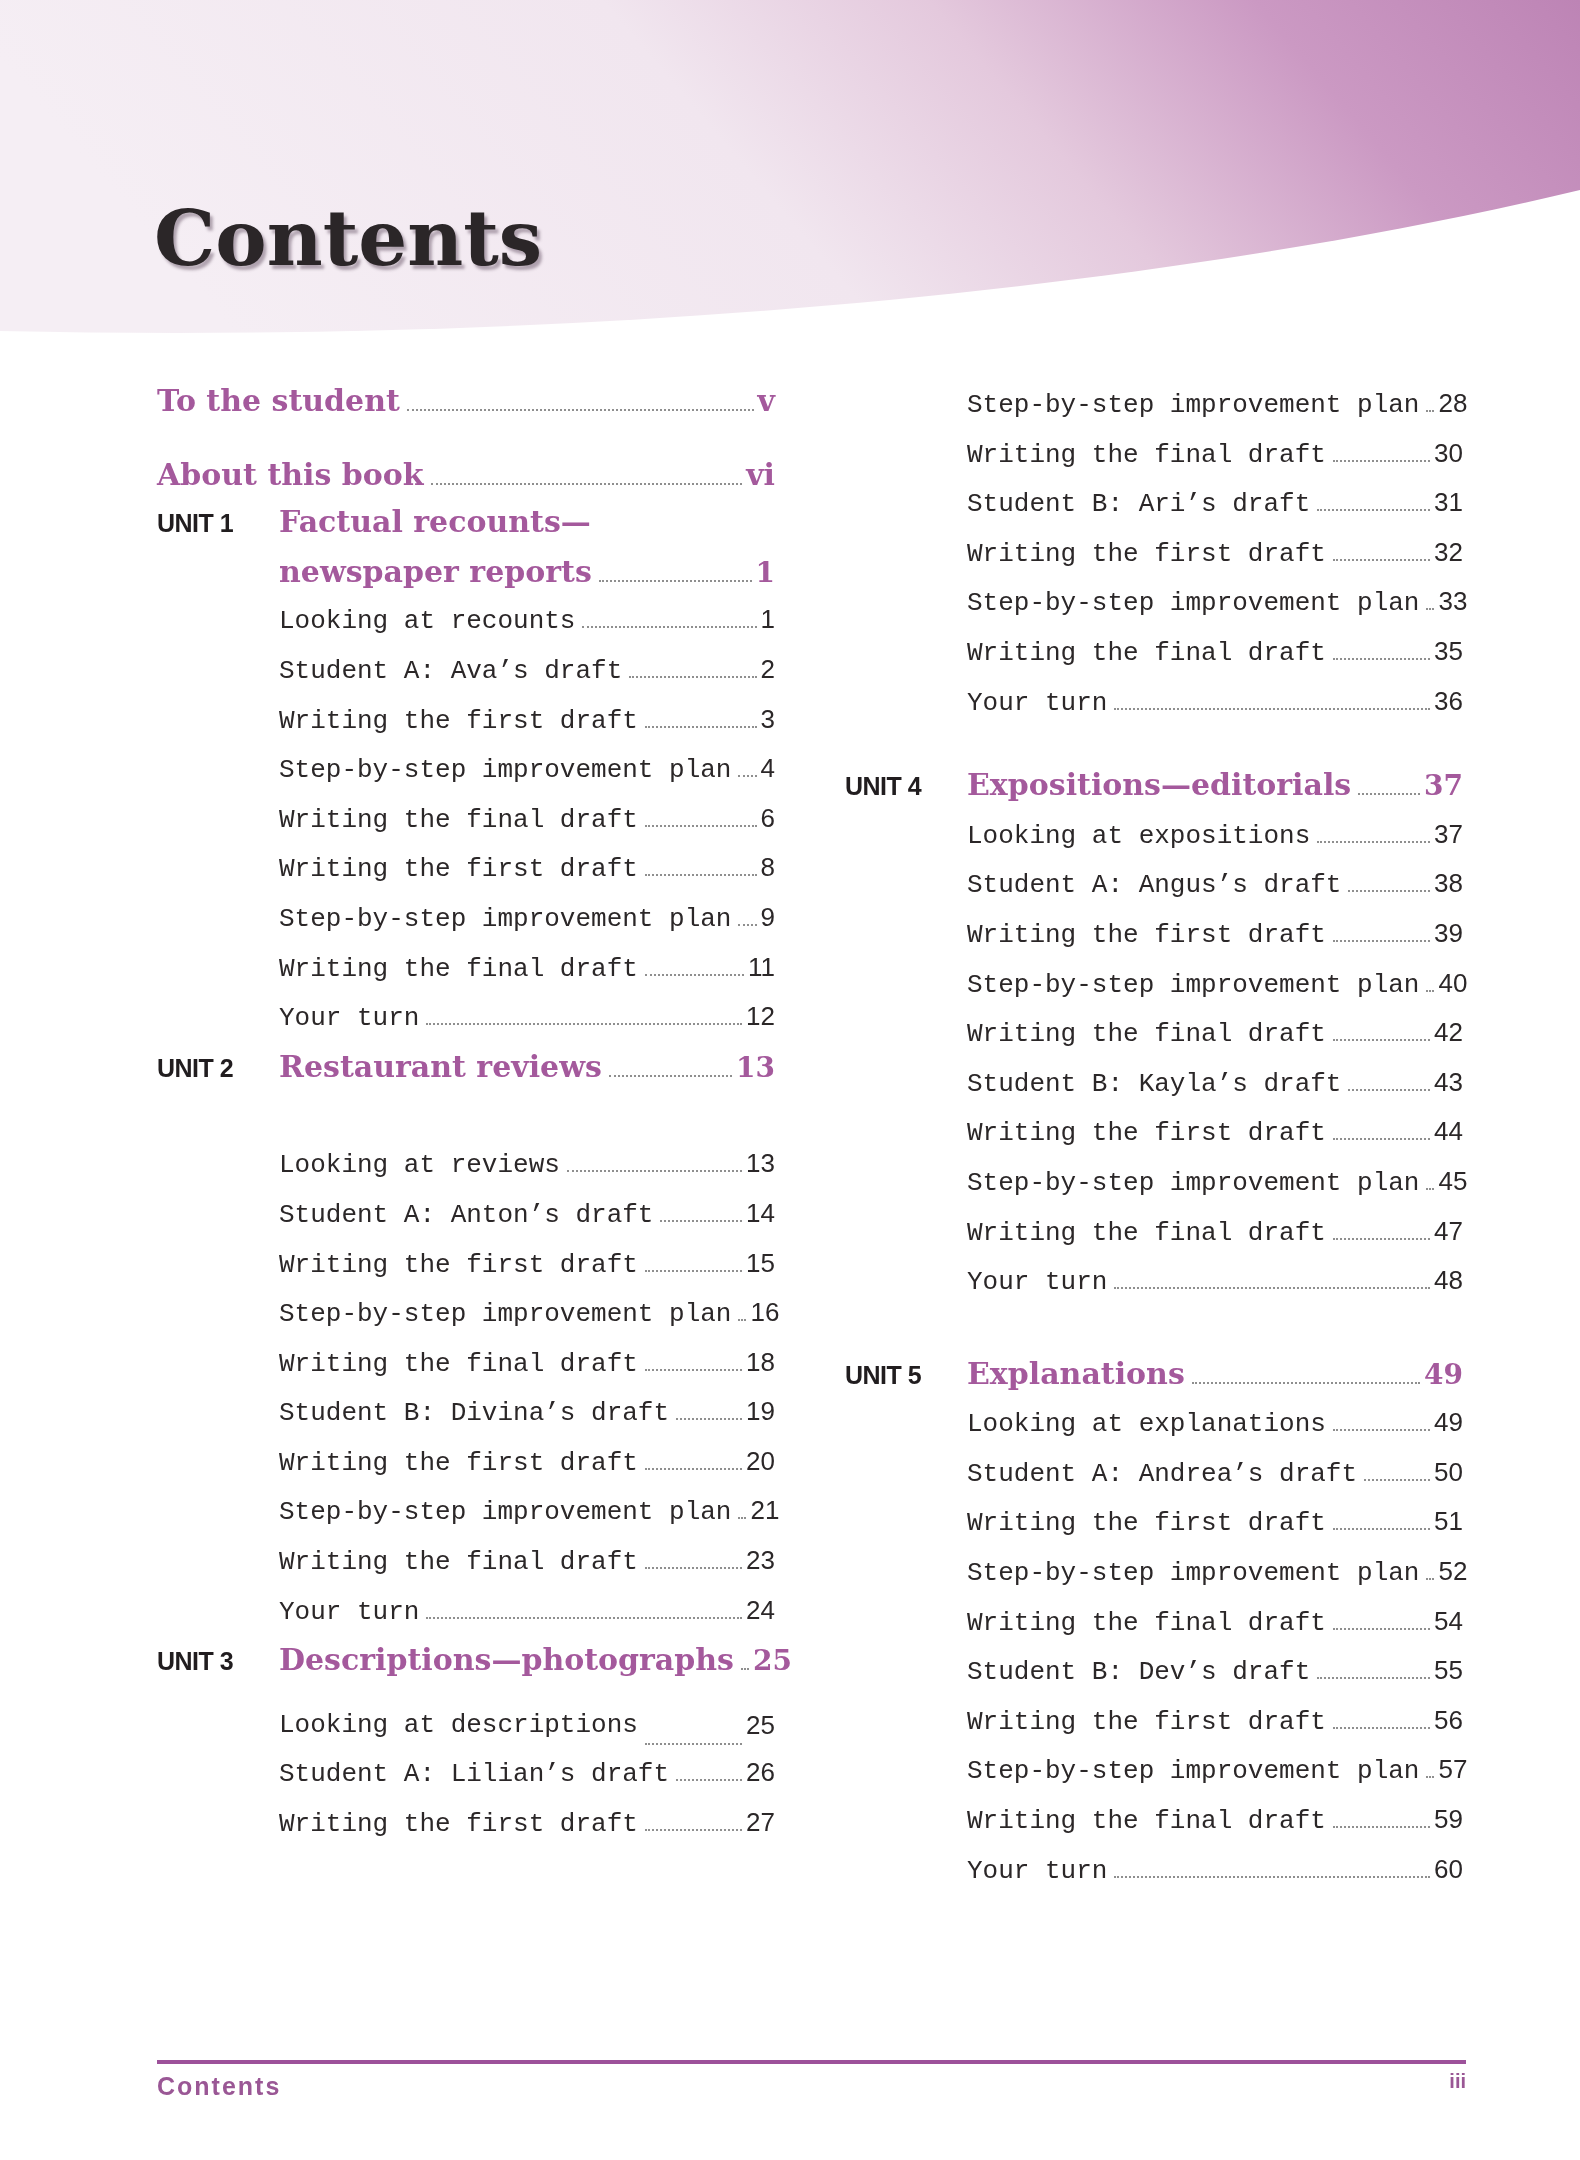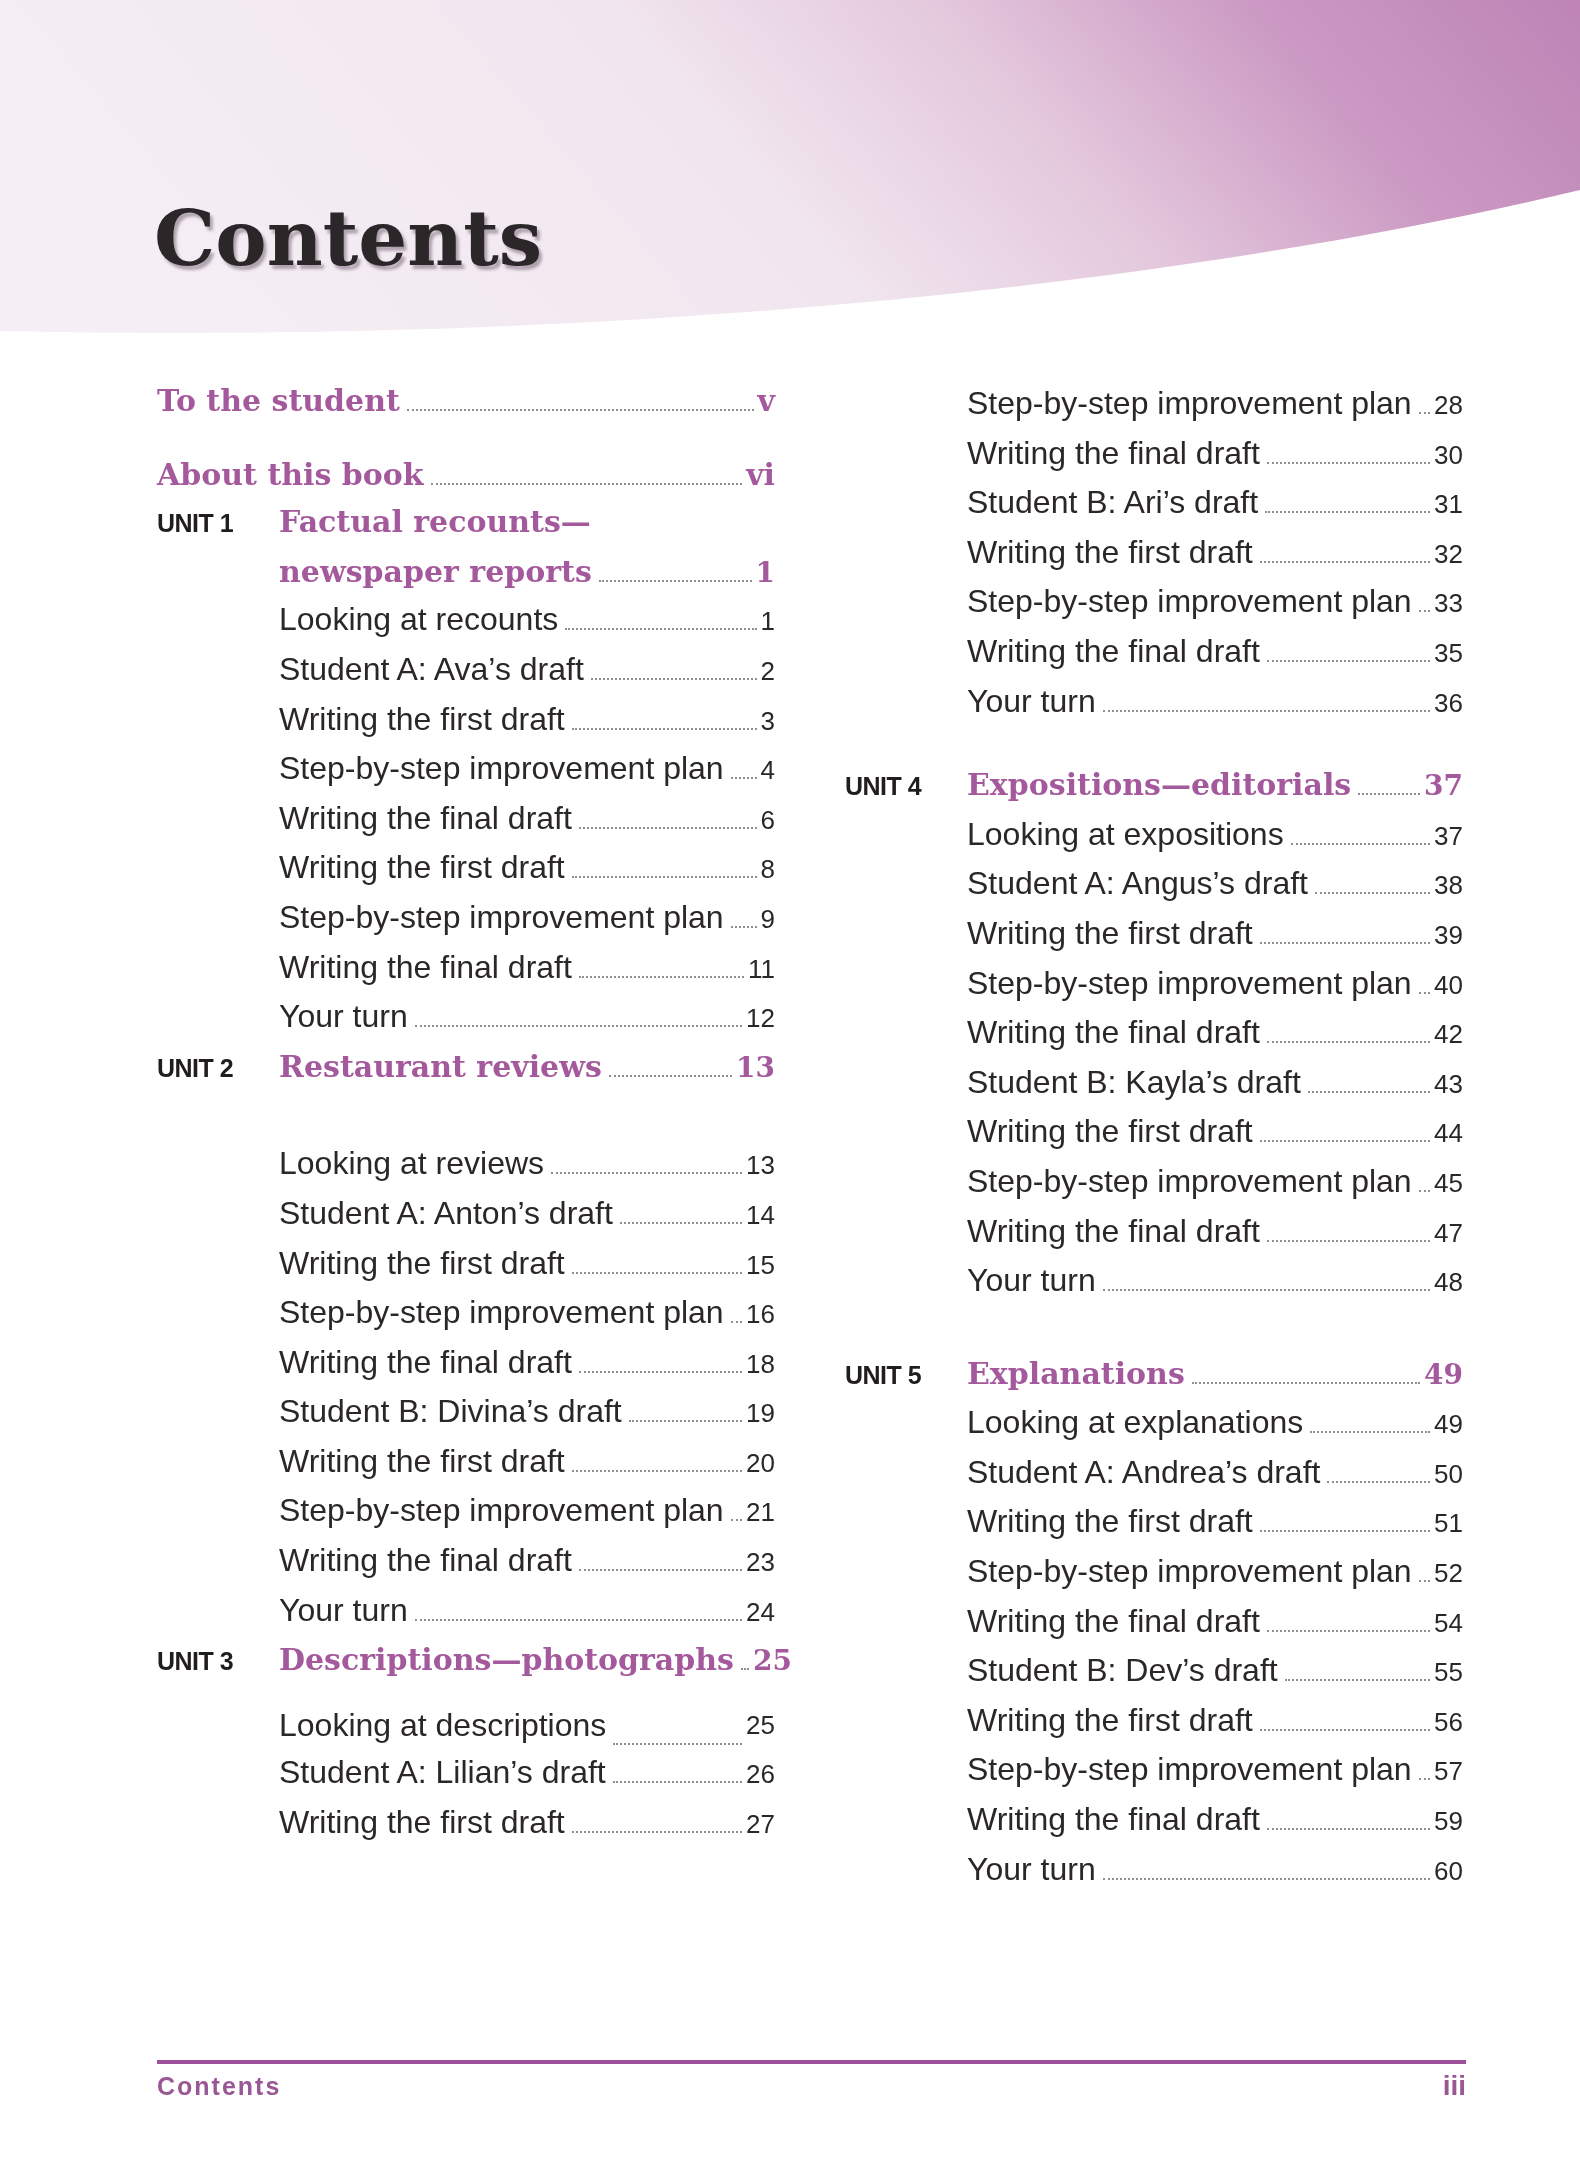--- a/index.html
+++ b/index.html
@@ -18,21 +18,21 @@
   }
   
   .col{position:absolute;width:618px;display:block;}
   .col.left{left:157px;top:377px;}
   .col.right{left:845px;top:380px;}
   .row{display:flex;align-items:baseline;line-height:47.6px;}
   .label{
     flex:0 0 122px;font-weight:700;font-size:25px;color:#211d1f;
     letter-spacing:-0.5px;white-space:nowrap;
   }
-  .text{white-space:nowrap;font-size:32px;color:#2b2728;}
+  .text{white-space:nowrap;font-size:26px;color:#2b2728;font-family:Liberation Mono, monospace;}
   .leader{
     flex:1 1 auto;height:0;border-bottom:2.6px dotted #8f8f8f;
     margin:0 4px 4px 7px;min-width:8px;
   }
   .page{white-space:nowrap;font-size:26px;color:#2b2728;text-align:right;}
   .row[data-kind="front"] .text,
   .row[data-kind="front"] .page{
     font-family:"DejaVu Serif","Liberation Serif",serif;
     font-weight:700;font-size:30px;color:#a4599c;
   }
@@ -58,21 +58,21 @@
   .footer-rule{
     position:absolute;left:157px;top:2060px;width:1309px;height:4px;
     background:#9d519a;
   }
   .footer-label{
     position:absolute;left:157px;top:2072px;
     font-weight:700;font-size:25px;letter-spacing:2px;color:#9a5795;
   }
   .footer-page{
     position:absolute;right:114px;top:2070px;
-    font-weight:700;font-size:28px;color:#9a5795;
+    font-weight:700;font-size:20px;color:#9a5795;
   }
 </style>
 </head>
 <body>
 
 <svg class="header-svg" width="1580" height="346" viewBox="0 0 1580 346" aria-hidden="true">
   <defs>
     <linearGradient id="hg" x1="0" y1="0.18" x2="1" y2="0">
       <stop offset="0" stop-color="#f5eef4"></stop>
       <stop offset="0.40" stop-color="#f1e6ef"></stop>

